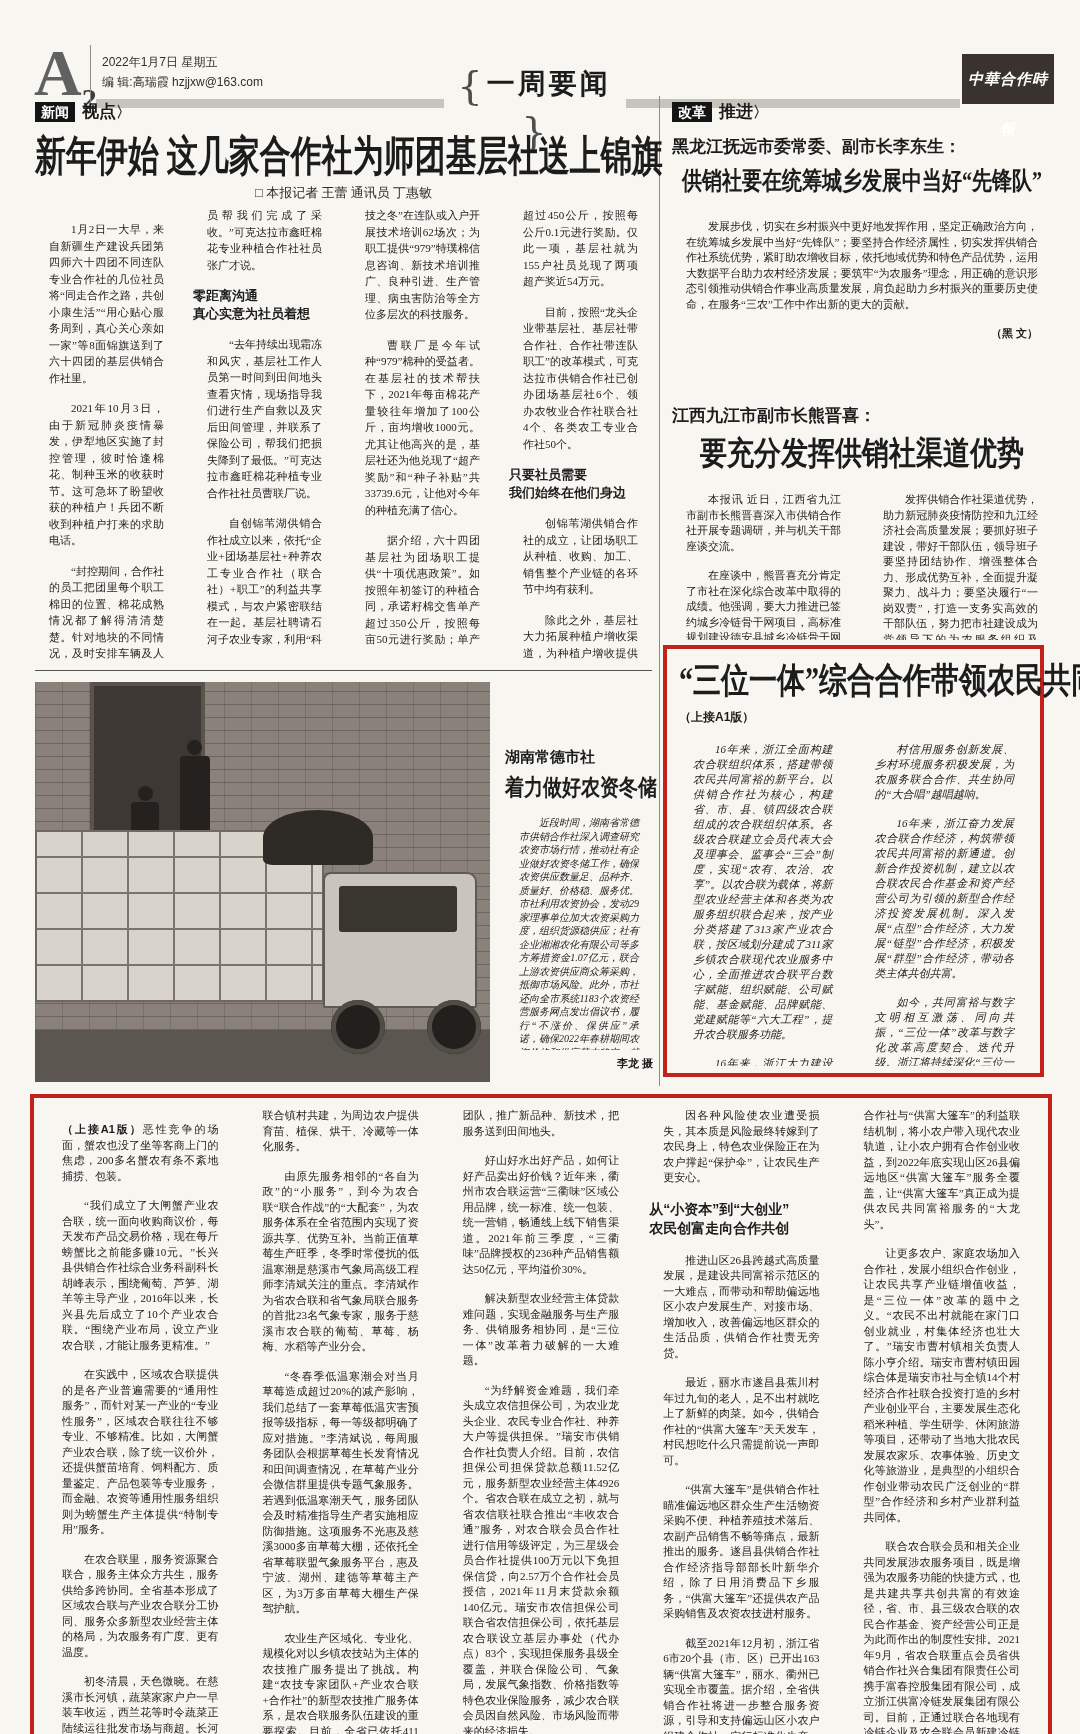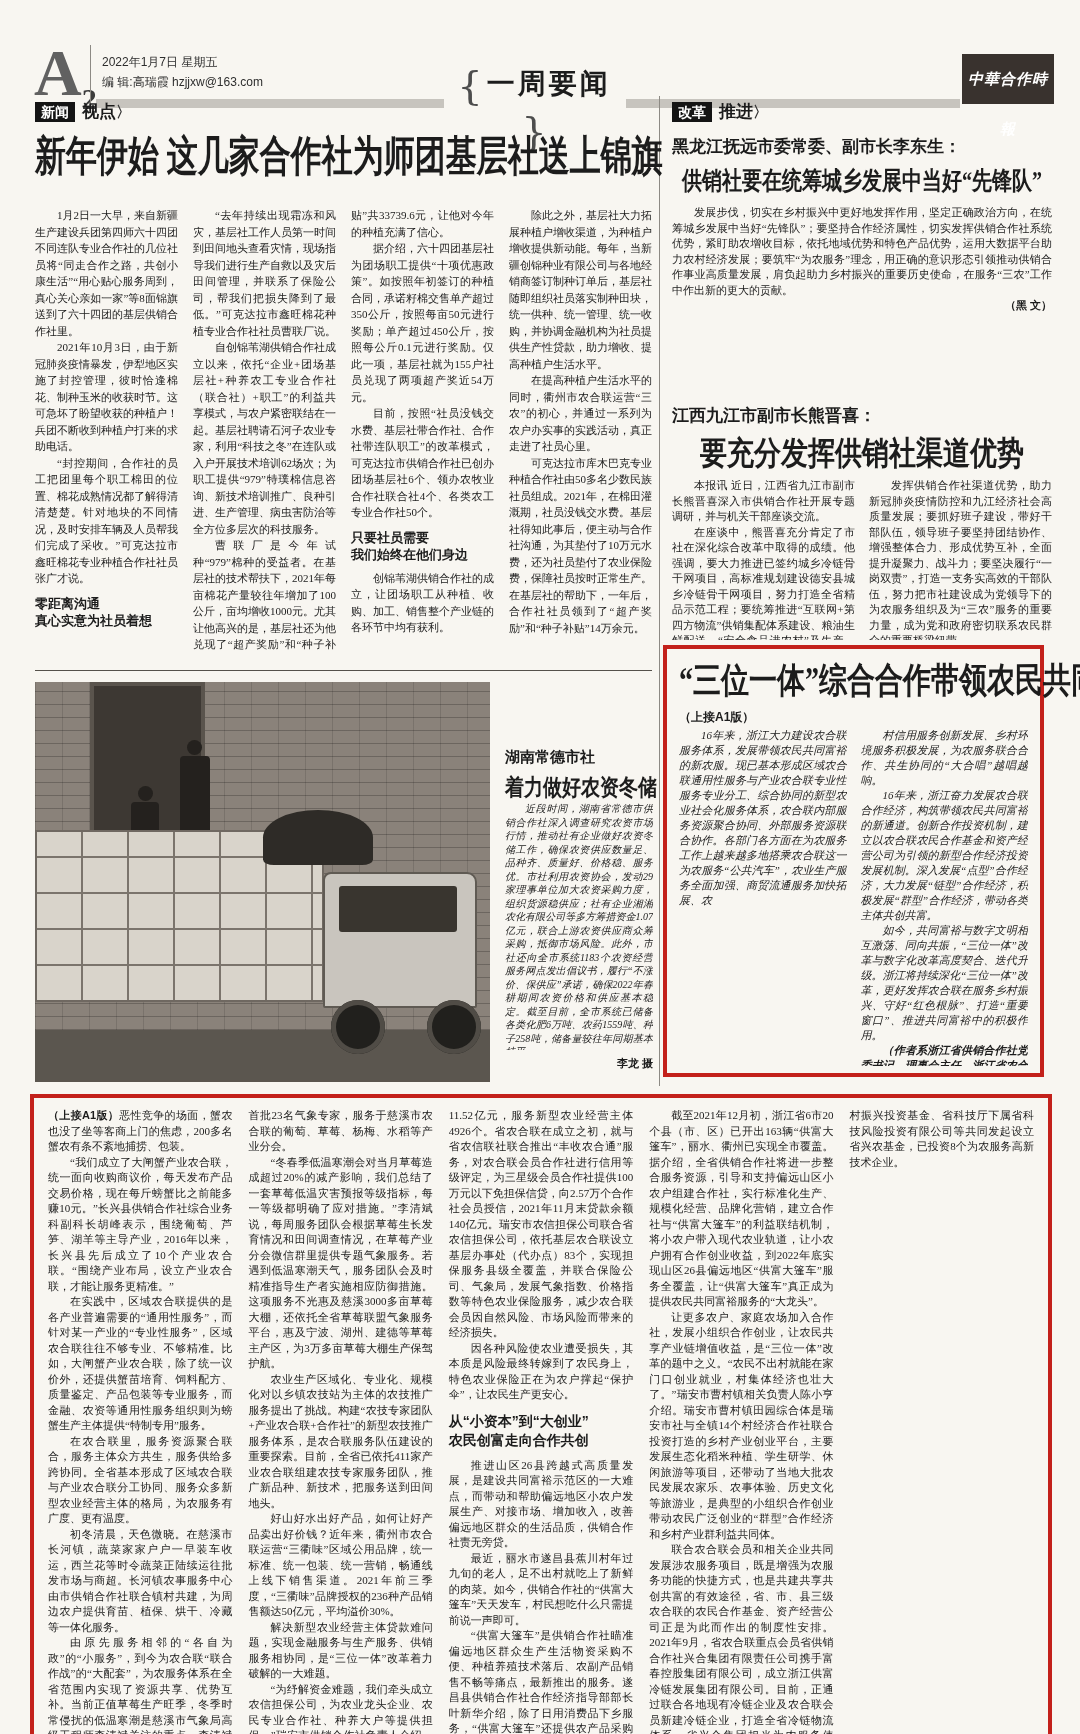--- a/index.html
+++ b/index.html
@@ -1,19 +1,19 @@
 <!DOCTYPE html>
 <html><head>
 <meta charset="utf-8">
 <style>
   html,body{margin:0;padding:0;background:#dedbd5;}
   .page{position:relative;width:1080px;height:1734px;margin:0 auto;background:#f8f6f1;
         font-family:"Liberation Serif","DejaVu Serif",serif;color:#1c1c1c;overflow:hidden;}
   .abs{position:absolute;}
-  p{margin:0;text-indent:2em;text-align:justify;}
+  p{margin:14px;text-indent:2em;text-align:justify;}
 
   
   .edA{font-size:66px;font-weight:bold;color:#616161;line-height:1;}
   .edN{font-size:30px;font-weight:bold;color:#3c3c3c;vertical-align:-14px;}
   .vrule{width:1px;background:#8d8a84;}
   .dateline{font-size:12px;color:#2e2e2e;line-height:20px;font-family:"Liberation Sans",sans-serif;}
   .graybar{background:#c7c4be;height:9px;}
   .secttl{font-size:28px;font-weight:bold;letter-spacing:3px;white-space:nowrap;}
   .brk{font-size:40px;font-weight:normal;color:#4d4d4d;vertical-align:-6px;font-family:"DejaVu Serif",serif;}
   .masthead{background:#39322e;color:#ffffff;text-align:center;font-weight:bold;
@@ -102,32 +102,33 @@
   <div class="abs graybar" style="left:626px;top:99px;width:334px;"></div>
   <div class="abs masthead" style="left:962px;top:54px;width:92px;height:50px;">中華合作時報</div>
 
   <div class="abs vrule" style="left:659px;top:96px;height:990px;"></div>
 
   <div class="abs" style="left:35px;top:100px;">
     <span class="tag">新闻</span><span class="labelrest">视点</span><span class="arrow">〉</span>
   </div>
 
   <div class="abs h-lead" style="left:35px;top:128px;width:617px;">新年伊始 这几家合作社为师团基层社送上锦旗</div>
+  <div class="abs byline" style="left:35px;top:184px;width:617px;">□ 本报记者 王蕾 通讯员 丁惠敏</div>
 
   <div class="abs leadbody" style="left:35px;top:207px;width:617px;height:455px;">
       <p>1月2日一大早，来自新疆生产建设兵团第四师六十四团不同连队专业合作社的几位社员将“同走合作之路，共创小康生活”“用心贴心服务周到，真心关心亲如一家”等8面锦旗送到了六十四团的基层供销合作社里。</p>
       <p>2021年10月3日，由于新冠肺炎疫情暴发，伊犁地区实施了封控管理，彼时恰逢棉花、制种玉米的收获时节。这可急坏了盼望收获的种植户！兵团不断收到种植户打来的求助电话。</p>
       <p>“封控期间，合作社的员工把团里每个职工棉田的位置、棉花成熟情况都了解得清清楚楚。针对地块的不同情况，及时安排车辆及人员帮我们完成了采收。”可克达拉市鑫旺棉花专业种植合作社社员张广才说。</p>
       <p class="sub">零距离沟通
 真心实意为社员着想</p>
       <p>“去年持续出现霜冻和风灾，基层社工作人员第一时间到田间地头查看灾情，现场指导我们进行生产自救以及灾后田间管理，并联系了保险公司，帮我们把损失降到了最低。”可克达拉市鑫旺棉花种植专业合作社社员曹联厂说。</p>
       <p>自创锦苇湖供销合作社成立以来，依托“企业+团场基层社+种养农工专业合作社（联合社）+职工”的利益共享模式，与农户紧密联结在一起。基层社聘请石河子农业专家，利用“科技之冬”在连队或入户开展技术培训62场次；为职工提供“979”特璞棉信息咨询、新技术培训推广、良种引进、生产管理、病虫害防治等全方位多层次的科技服务。</p>
       <p>曹联厂是今年试种“979”棉种的受益者。在基层社的技术帮扶下，2021年每亩棉花产量较往年增加了100公斤，亩均增收1000元。尤其让他高兴的是，基层社还为他兑现了“超产奖励”和“种子补贴”共33739.6元，让他对今年的种植充满了信心。</p>
       <p>据介绍，六十四团基层社为团场职工提供“十项优惠政策”。如按照年初签订的种植合同，承诺籽棉交售单产超过350公斤，按照每亩50元进行奖励；单产超过450公斤，按照每公斤0.1元进行奖励。仅此一项，基层社就为155户社员兑现了两项超产奖近54万元。</p>
-      <p>目前，按照“社员没钱交水费、基层社带合作社、合作社带连队职工”的改革模式，可克达拉市供销合作社已创办团场基层社6个、领办农牧业合作社联合社4个、各类农工专业合作社50个。</p>
+      <p>目前，按照“龙头企业带基层社、基层社带合作社、合作社带连队职工”的改革模式，可克达拉市供销合作社已创办团场基层社6个、领办农牧业合作社联合社4个、各类农工专业合作社50个。</p>
       <p class="sub">只要社员需要
 我们始终在他们身边</p>
       <p>创锦苇湖供销合作社的成立，让团场职工从种植、收购、加工、销售整个产业链的各环节中均有获利。</p>
       <p>除此之外，基层社大力拓展种植户增收渠道，为种植户增收提供新动能。每年，当新疆创锦种业有限公司与各地经销商签订制种订单后，基层社随即组织社员落实制种田块，统一供种、统一管理、统一收购，并协调金融机构为社员提供生产性贷款，助力增收、提高种植户生活水平。</p>
       <p>在提高种植户生活水平的同时，衢州市农合联运营“三农”的初心，并通过一系列为农户办实事的实践活动，真正走进了社员心里。</p>
       <p>可克达拉市库木巴克专业种植合作社由50多名少数民族社员组成。2021年，在棉田灌溉期，社员没钱交水费。基层社得知此事后，便主动与合作社沟通，为其垫付了10万元水费，还为社员垫付了农业保险费，保障社员按时正常生产。在基层社的帮助下，一年后，合作社社员领到了“超产奖励”和“种子补贴”14万余元。</p>
     </div>
 
   <div class="abs hr1" style="left:35px;top:670px;width:617px;"></div>
 
@@ -177,20 +178,21 @@
     <div class="tc">
         <p>发挥供销合作社渠道优势，助力新冠肺炎疫情防控和九江经济社会高质量发展；要抓好班子建设，带好干部队伍，领导班子要坚持团结协作、增强整体合力、形成优势互补，全面提升凝聚力、战斗力；要坚决履行“一岗双责”，打造一支务实高效的干部队伍，努力把市社建设成为党领导下的为农服务组织及为“三农”服务的重要力量，成为党和政府密切联系农民群众的重要桥梁纽带。</p>
       </div>
   </div>
 
   <div class="abs redbox" style="left:663px;top:645px;width:381px;height:432px;padding:8px 12px;box-sizing:border-box;">
     <div class="h-red">“三位一体”综合合作带领农民共同富裕</div>
     <div class="jump" style="margin-top:14px;">（上接A1版）</div>
     <div class="twocol kai" style="height:338px;">
       <div class="tc" style="font-size:11px;line-height:15px;">
+          <p>16年来，浙江全面构建农合联组织体系，搭建带领农民共同富裕的新平台。以供销合作社为核心，构建省、市、县、镇四级农合联组成的农合联组织体系。各级农合联建立会员代表大会及理事会、监事会“三会”制度，实现“农有、农治、农享”。以农合联为载体，将新型农业经营主体和各类为农服务组织联合起来，按产业分类搭建了313家产业农合联，按区域划分建成了311家乡镇农合联现代农业服务中心，全面推进农合联平台数字赋能、组织赋能、公司赋能、基金赋能、品牌赋能、党建赋能等“六大工程”，提升农合联服务功能。</p>
           <p>16年来，浙江大力建设农合联服务体系，发展带领农民共同富裕的新农服。现已基本形成区域农合联通用性服务与产业农合联专业性服务专业分工、综合协同的新型农业社会化服务体系，农合联内部服务资源聚合协同、外部服务资源联合协作。各部门各方面在为农服务工作上越来越多地搭乘农合联这一为农服务“公共汽车”，农业生产服务全面加强、商贸流通服务加快拓展、农</p>
         </div>
       <div class="tc" style="font-size:11px;line-height:15px;">
           <p>村信用服务创新发展、乡村环境服务积极发展，为农服务联合合作、共生协同的“大合唱”越唱越响。</p>
           <p>16年来，浙江奋力发展农合联合作经济，构筑带领农民共同富裕的新通道。创新合作投资机制，建立以农合联农民合作基金和资产经营公司为引领的新型合作经济投资发展机制。深入发展“点型”合作经济，大力发展“链型”合作经济，积极发展“群型”合作经济，带动各类主体共创共富。</p>
           <p>如今，共同富裕与数字文明相互激荡、同向共振，“三位一体”改革与数字化改革高度契合、迭代升级。浙江将持续深化“三位一体”改革，更好发挥农合联在服务乡村振兴、守好“红色根脉”、打造“重要窗口”、推进共同富裕中的积极作用。</p>
           <p class="attrib">（作者系浙江省供销合作社党委书记、理事会主任，浙江省农合联执委会主任）</p>
         </div>
     </div>
   </div>

